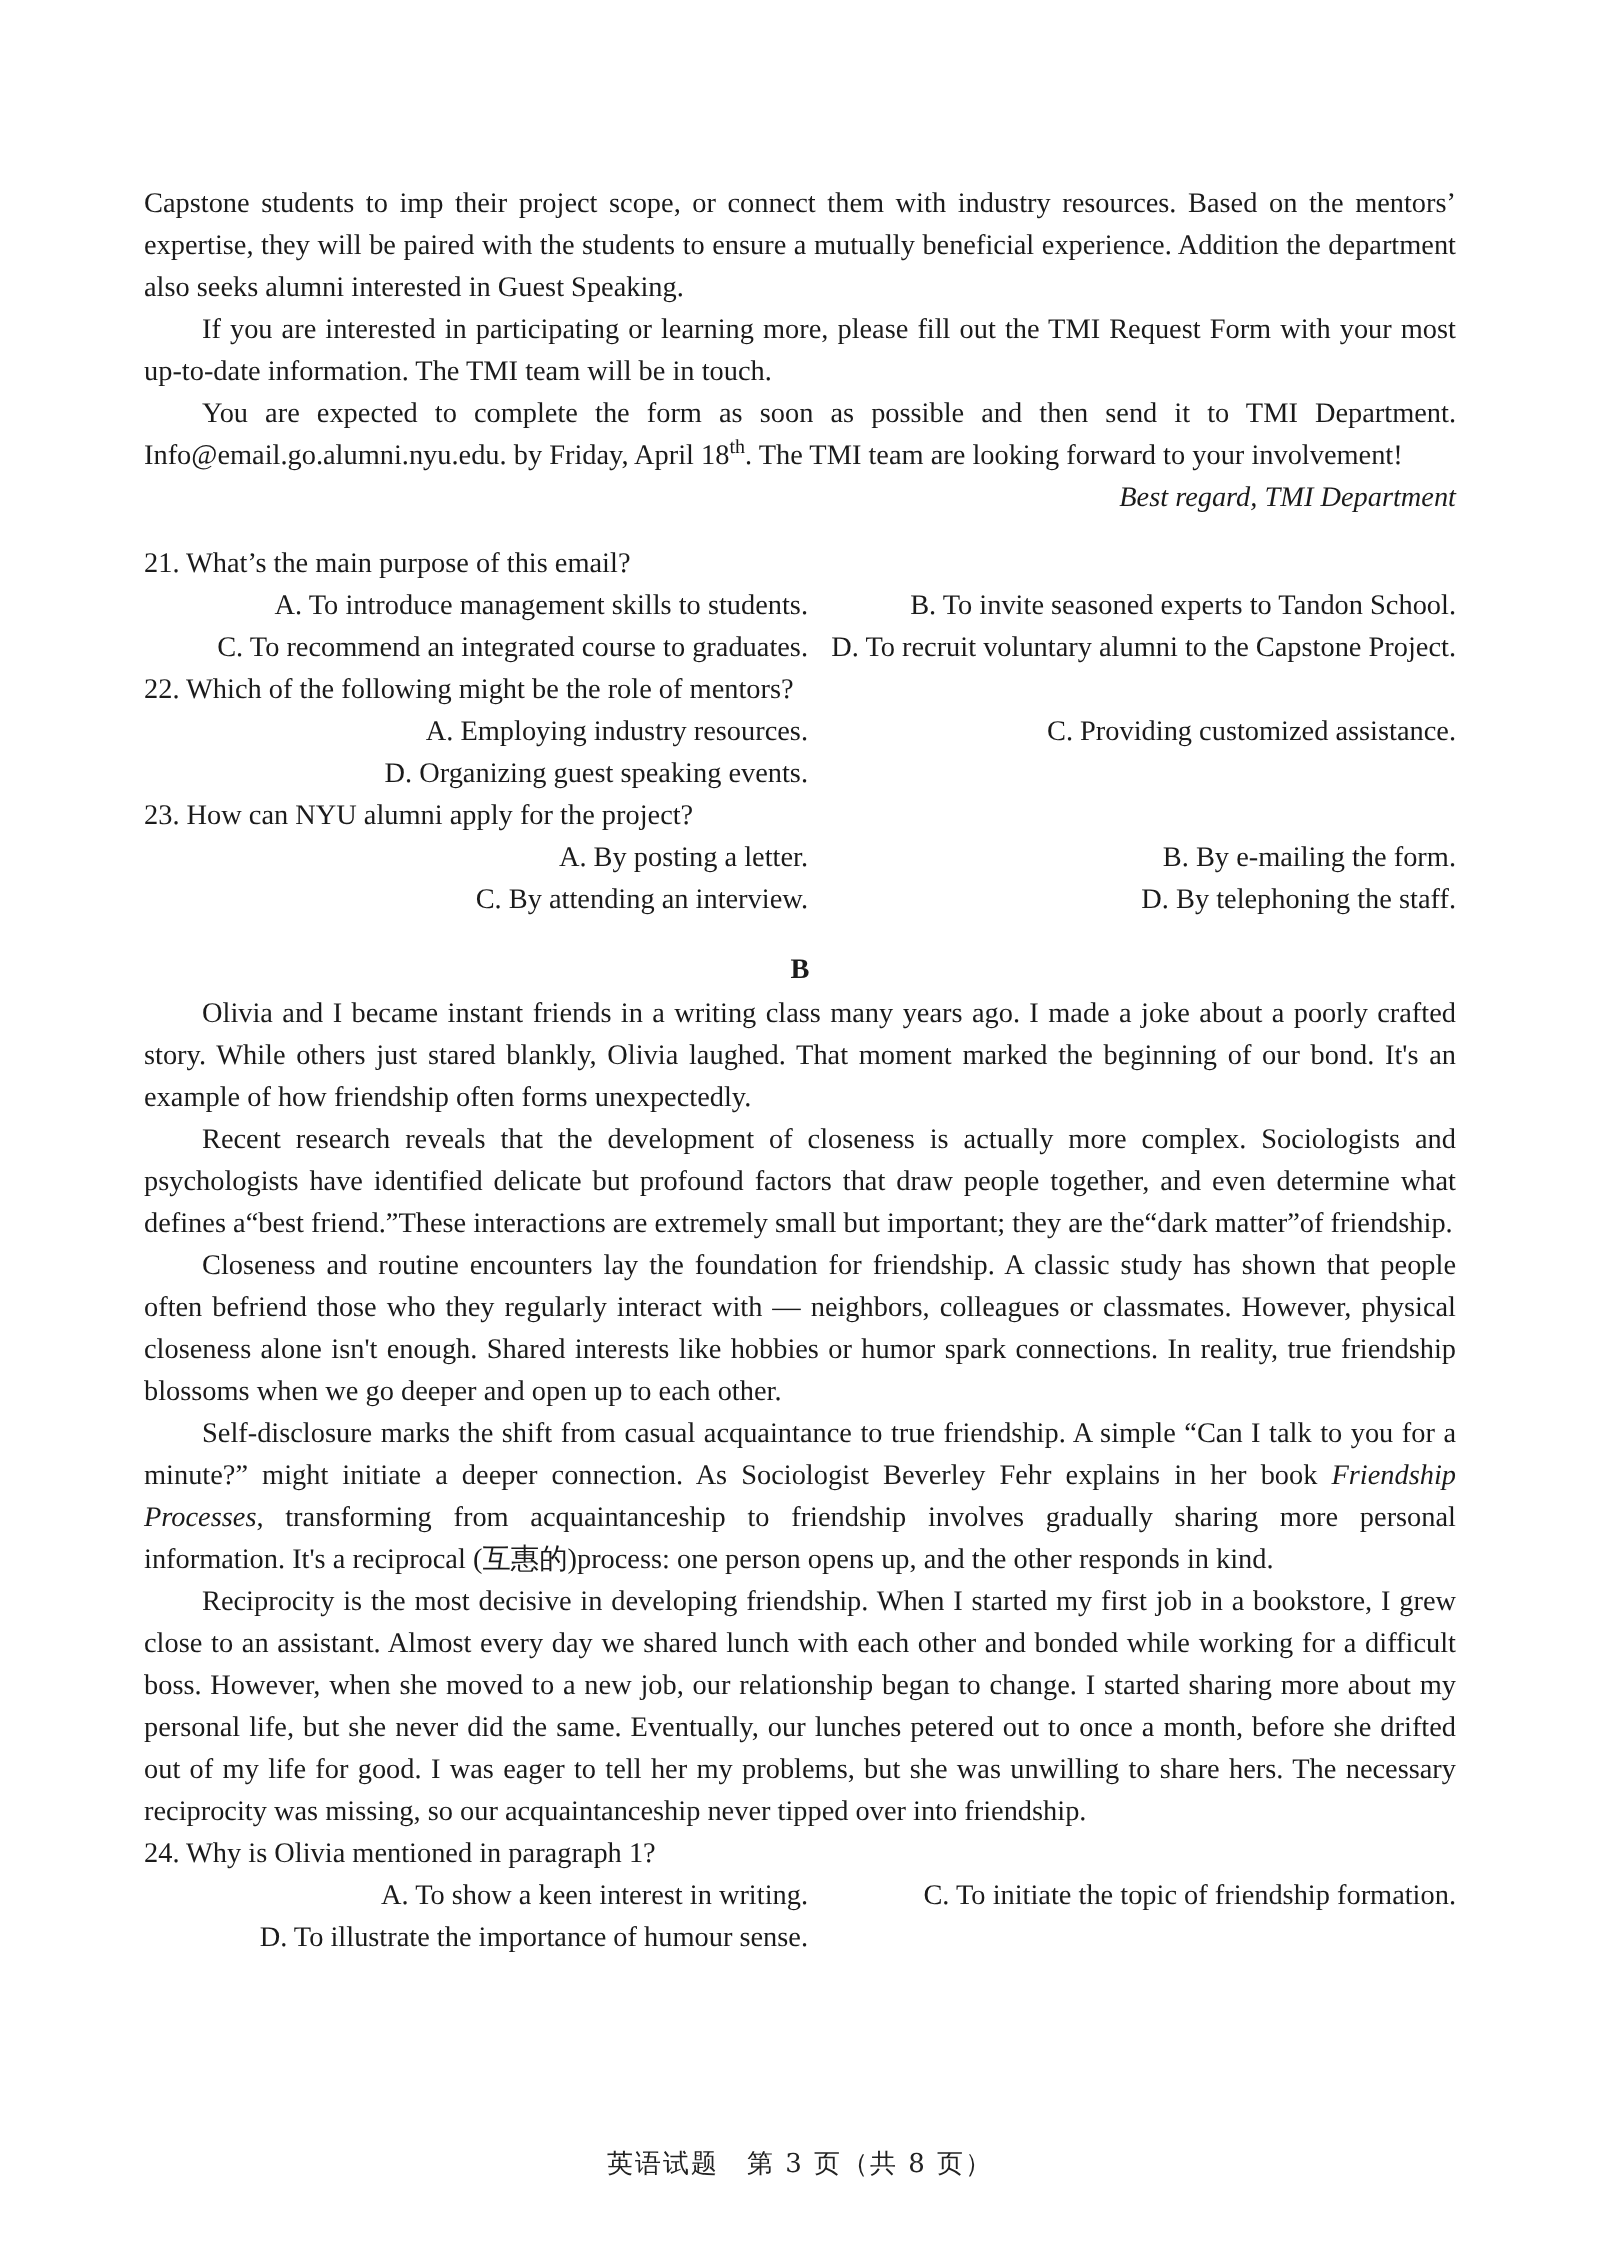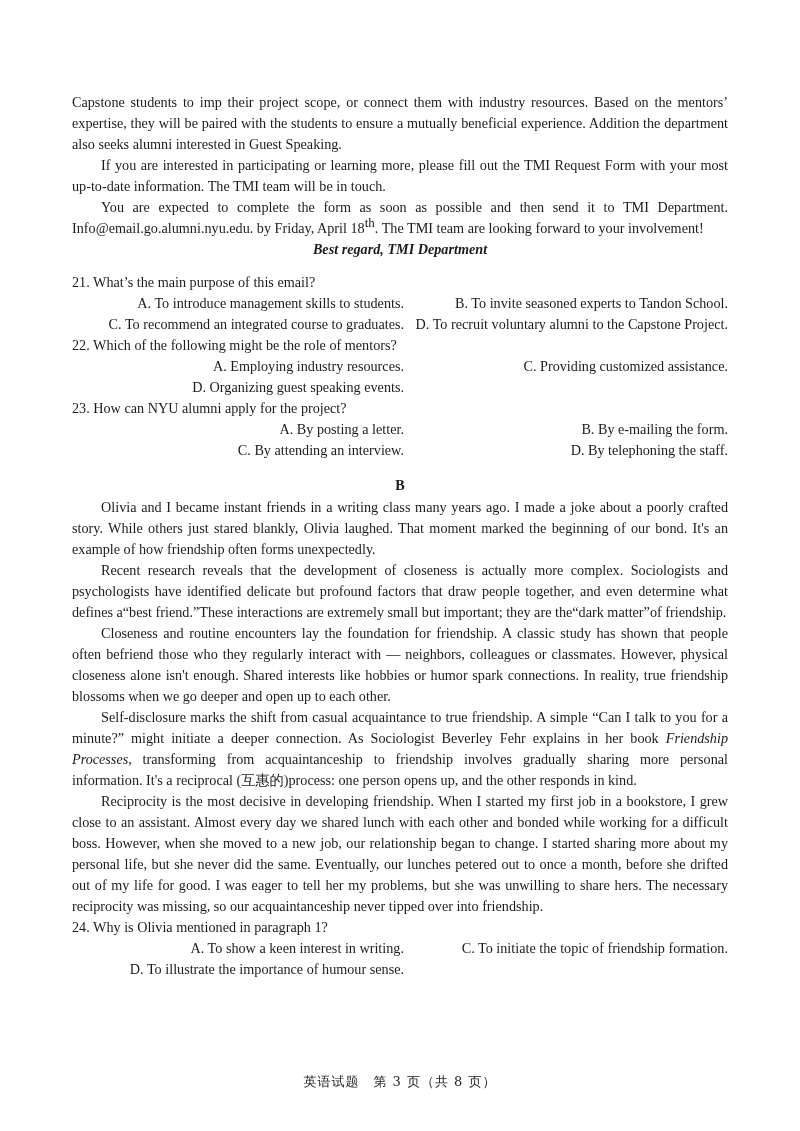--- a/index.html
+++ b/index.html
@@ -4,35 +4,35 @@
 <style>
   html, body { margin: 0; padding: 0; background: #ffffff; }
   body { width: 800px; height: 1131px; position: relative; overflow: hidden; }
   .page {
     position: absolute; left: 72px; top: 92px; width: 656px;
     font-family: "Liberation Serif", "DejaVu Serif", serif;
     font-size: 14.2px; line-height: 21px; color: #1b1b1b;
   }
   p { margin: 0; text-align: justify; }
   .indent { text-indent: 29px; }
-  .sign { text-align: center; font-weight: bold; font-style: italic; }
+  .sign { text-align: right; font-weight: normal; font-style: italic; }
   .questions { margin-top: 12px; }
   .q { margin: 0; }
   .opts { display: grid; grid-template-columns: 332px 324px; text-align: right; }
   .opt { padding-left: 8px; white-space: nowrap; }
   .opt.right { padding-left: 8px; }
   .section-title { text-align: center; font-weight: bold; margin-top: 12px; line-height: 24px; }
   .q24 { }
   .footer {
     position: absolute; left: 0; width: 800px; top: 1052px; text-align: center;
     font-family: "DejaVu Serif", "Liberation Serif", serif; font-size: 13px; color: #222;
     letter-spacing: 1px;
     margin-top: 21px;
   }
-  sup { font-size: 13px; line-height: 0; }
+  sup { font-size: 10px; line-height: 0; }
   i { font-style: italic; }
 </style>
 </head>
 <body>
 
 <div class="page">
 
   <section>
     <p>Capstone students to imp their project scope, or connect them with industry resources. Based on the mentors’ expertise, they will be paired with the students to ensure a mutually beneficial experience. Addition the department also seeks alumni interested in Guest Speaking.</p>
     <p class="indent">If you are interested in participating or learning more, please fill out the TMI Request Form with your most up-to-date information. The TMI team will be in touch.</p>

